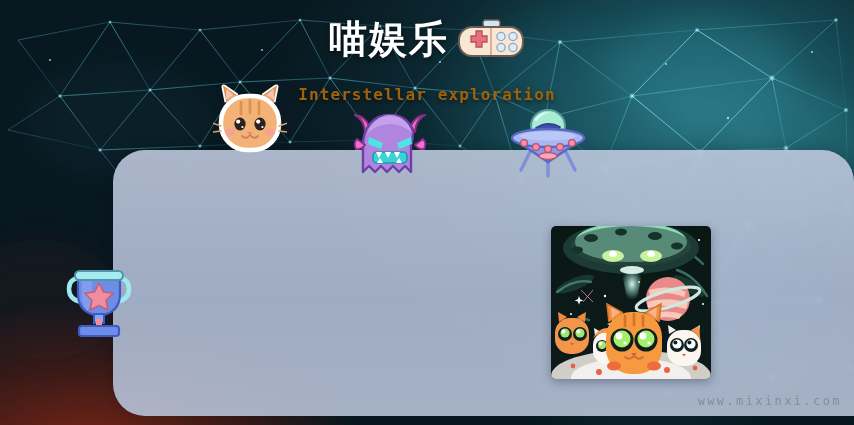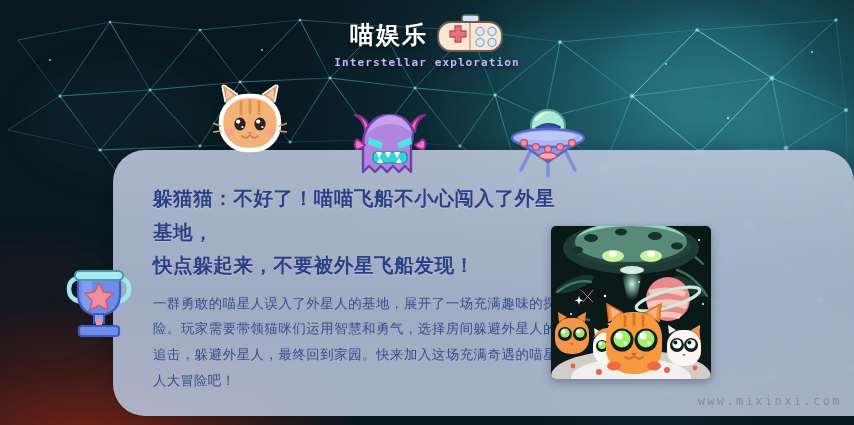--- a/index.html
+++ b/index.html
@@ -39,28 +39,28 @@
 
   
   .header{
     position:absolute; left:0; top:14px; width:854px;
     display:flex; flex-direction:column; align-items:center;
     z-index:6; pointer-events:none;
   }
   .logo-row{ display:flex; align-items:center; gap:8px; }
   .logo-title{
     font-family:"DejaVu Sans",sans-serif;
-    font-size:24px; font-weight:700; color:#ffffff; letter-spacing:2px;
+    font-size:38px; font-weight:700; color:#ffffff; letter-spacing:2px;
     text-shadow:0 2px 5px rgba(0,0,0,.55);
   }
   .logo-pad{ width:68px; height:40px; display:block; margin-bottom:2px; }
   .logo-sub{
-    margin-top:0;
+    margin-top:20px;
     font-family:"DejaVu Sans Mono","Liberation Mono",monospace;
-    font-size:11px; font-weight:700; color:#c4b5fd; letter-spacing:1.1px;
+    font-size:16px; font-weight:700; color:#a16207; letter-spacing:1.1px;
     text-shadow:0 2px 4px rgba(0,0,0,.6);
   }
 
   
   .sticker{ position:absolute; z-index:7; }
   #cat-sticker{ left:213px; top:82px; width:74px; height:74px; }
   #monster-sticker{ left:352px; top:112px; width:76px; height:70px; }
   #ufo-sticker{ left:506px; top:106px; width:84px; height:72px; }
   #trophy-sticker{ left:66px; top:262px; width:66px; height:76px; z-index:9; }
 
@@ -363,25 +363,20 @@
     <path d="M16 18 h10 v14 q0 12 -5 17 q-5 -6 -5 -17 Z" fill="#92acf2" opacity=".55"></path>
     <rect x="9" y="9" width="48" height="9" rx="4.5" fill="#a5ecf2" stroke="#4f96a8" stroke-width="2"></rect>
     <path d="M33 21 l4.4 8.9 l9.8 1.4 l-7.1 6.9 l1.7 9.8 l-8.8 -4.6 l-8.8 4.6 l1.7 -9.8 l-7.1 -6.9 l9.8 -1.4 Z" fill="#f08ea0" stroke="#c45f77" stroke-width="1.6" stroke-linejoin="round"></path>
     <rect x="28" y="52" width="10" height="9" fill="#8aa6ef" stroke="#3f5bc2" stroke-width="2"></rect>
     <rect x="30" y="57" width="6" height="8" fill="#f08ea0"></rect>
     <rect x="13" y="64" width="40" height="10" rx="3" fill="#6e8de8" stroke="#3f5bc2" stroke-width="2.2"></rect>
   </svg>
 
   <div class="panel">
     <div class="panel-inner">
-      <div class="copy">
-        <div class="headline">躲猫猫：不好了！喵喵飞船不小心闯入了外星基地，
-快点躲起来，不要被外星飞船发现！</div>
-        <div class="body-copy">一群勇敢的喵星人误入了外星人的基地，展开了一场充满趣味的探险。玩家需要带领猫咪们运用智慧和勇气，选择房间躲避外星人的追击，躲避外星人，最终回到家园。快来加入这场充满奇遇的喵星人大冒险吧！</div>
-      </div>
 
       <div class="artwork">
         <svg class="art-svg" viewBox="0 0 160 153">
           <defs>
             <radialGradient id="beam" x1="0" y1="0">
               <stop offset="0" stop-color="#dffff4" stop-opacity=".95"></stop>
               <stop offset="1" stop-color="#8fe8cf" stop-opacity="0"></stop>
             </radialGradient>
             <linearGradient id="spaceg" x1="0" y1="0" x2="0" y2="1">
               <stop offset="0" stop-color="#0a1814"></stop>

